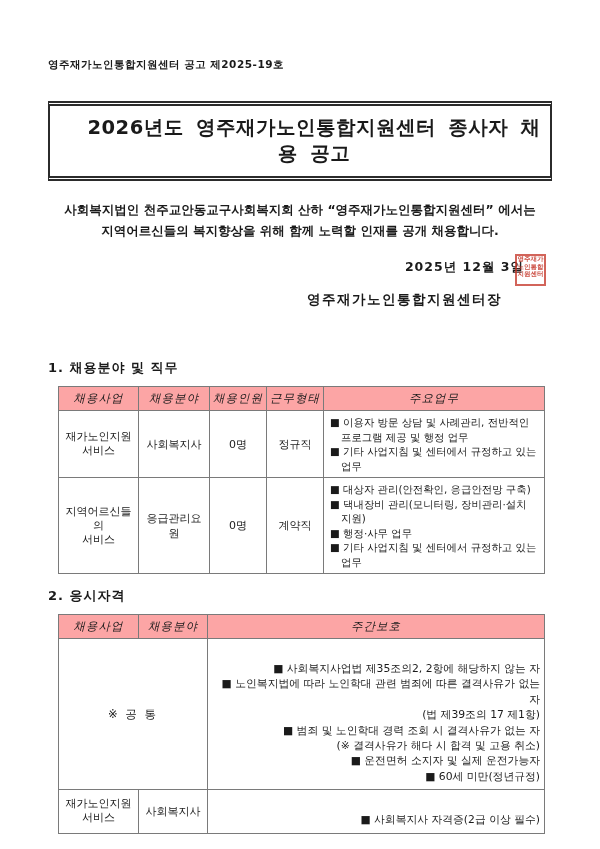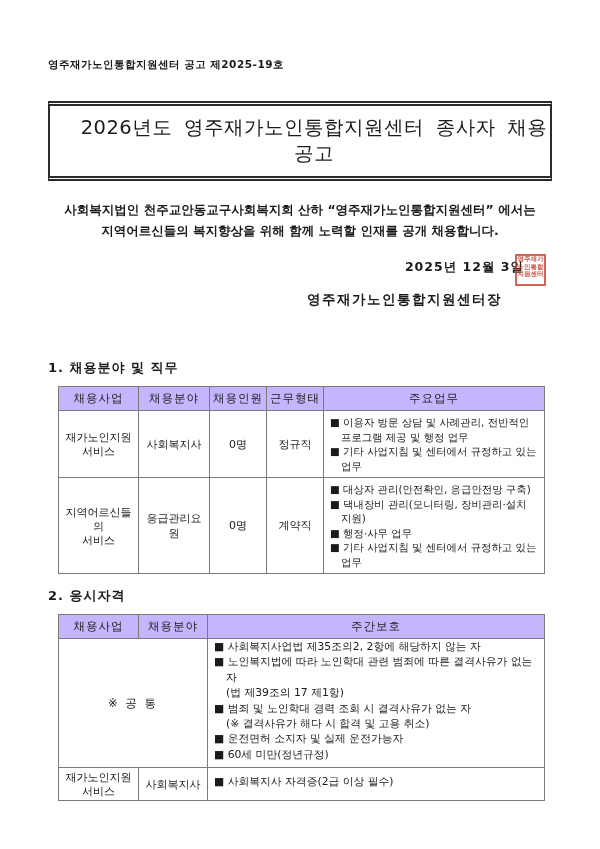--- a/index.html
+++ b/index.html
@@ -2,41 +2,41 @@
 <html lang="ko"><head>
 <meta charset="utf-8">
 <style>
   html,body{margin:0;padding:0;background:#ffffff;}
   body{font-family:"DejaVu Sans","Liberation Sans",sans-serif;color:#1a1a1a;}
   .page{position:relative;width:600px;height:849px;margin:0 auto;background:#ffffff;overflow:hidden;box-sizing:border-box;padding:58px 48px 0 48px;}
 
   .notice-no{font-size:10.5px;font-weight:bold;letter-spacing:.5px;}
 
   .title-box{margin-top:29px;border-top:5px double #2b2b2b;border-bottom:5px double #2b2b2b;border-left:2px solid #2b2b2b;border-right:2px solid #2b2b2b;padding:9px 0;text-align:center;}
-  .title-box h1{margin:0;font-size:19.5px;font-weight:normal;letter-spacing:.5px;word-spacing:5px;line-height:26px;padding-left:28px;}
+  .title-box h1{margin:0;font-size:19.5px;font-weight:bold;letter-spacing:.5px;word-spacing:5px;line-height:26px;padding-left:28px;}
 
   .intro{margin-top:18px;text-align:center;font-size:12.5px;font-weight:600;line-height:21px;white-space:pre-line;}
 
   .issue-date{margin-top:18px;text-align:right;padding-right:28px;font-size:12.5px;font-weight:bold;letter-spacing:1px;}
   .signer{margin-top:15px;text-align:right;padding-right:50px;font-size:13.5px;font-weight:bold;letter-spacing:1.5px;}
 
   .stamp{position:absolute;left:515px;top:254px;width:31px;height:32px;border:2px solid rgba(195,48,35,.75);box-sizing:border-box;display:flex;justify-content:center;background:rgba(255,255,255,.05);}
   .stamp .stamp-text{font-size:6.5px;line-height:7.5px;color:rgba(195,48,35,.85);font-weight:bold;text-align:center;white-space:pre-line;letter-spacing:0;}
 
   .section-heading{margin-top:50px;font-size:13px;font-weight:bold;letter-spacing:1px;}
   .section-heading.second{margin-top:13px;}
 
   table{border-collapse:collapse;margin-top:9px;margin-left:10px;width:486px;table-layout:fixed;}
   th,td{border:1px solid #7a7a7a;box-sizing:border-box;}
-  th{background:#c4b5fd;font-size:11.5px;font-weight:normal;height:24px;letter-spacing:1px;}
+  th{background:#fca5a5;font-size:11.5px;font-weight:normal;height:24px;letter-spacing:1px;font-style:italic;}
   td{font-size:11px;text-align:center;vertical-align:middle;padding:2px 3px;}
-  td.multiline{white-space:pre-line;line-height:14px;font-family:Liberation Serif, serif;}
+  td.multiline{white-space:pre-line;line-height:14px;}
   td.duties{ text-align:left;padding:4px 4px 4px 6px;}
   .duty{font-size:10.4px;line-height:14.5px;padding-left:11px;text-indent:-11px;white-space:pre-line;}
-  td.qualcond{text-align:left;padding:0 4px 5px 6px;}
+  td.qualcond{text-align:right;padding:22px 4px 5px 6px;}
   .qual{font-size:10.8px;line-height:15.4px;padding-left:12px;text-indent:-12px;white-space:pre-line;}
   .t1 .r1 td{height:50px;}
   .t1 .r2 td{height:42px;}
   .t1 .r3 td{height:62px;}
   .t2 .common td{height:108px;}
   .t2 .r1 td{height:29px;}
   .common-label{font-size:11.5px;letter-spacing:2px;}
 </style>
 </head>
 <body>

